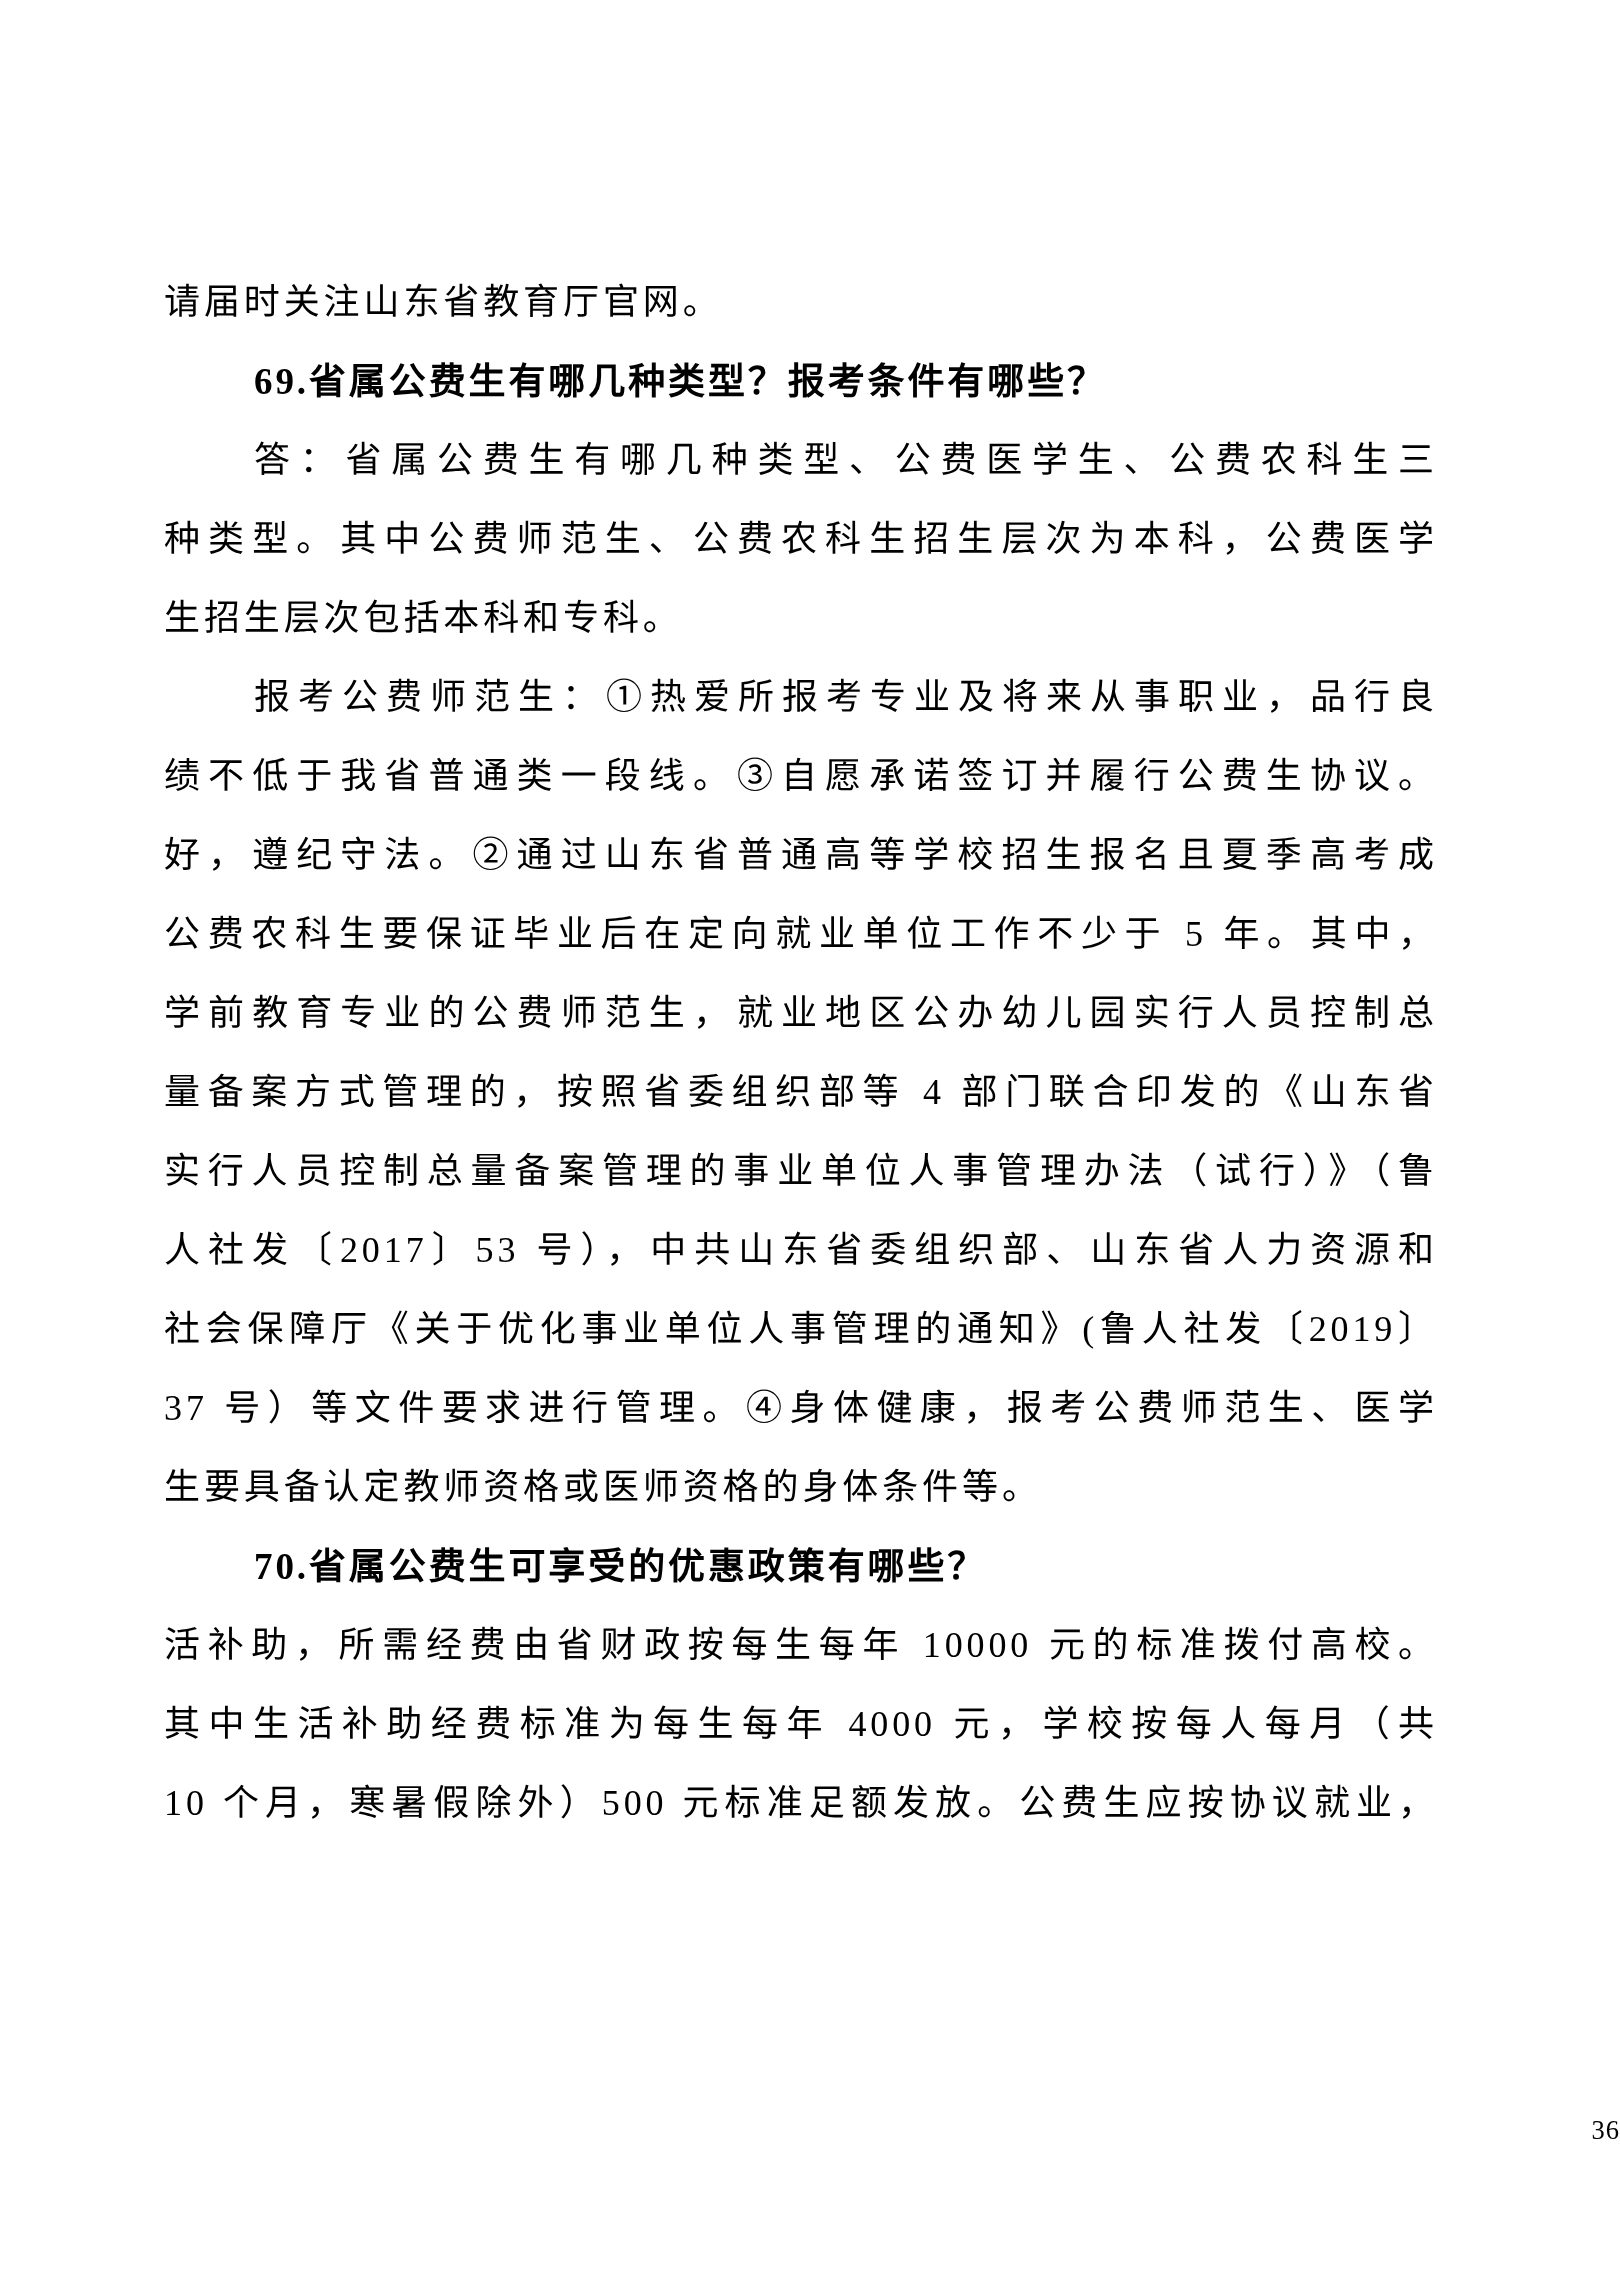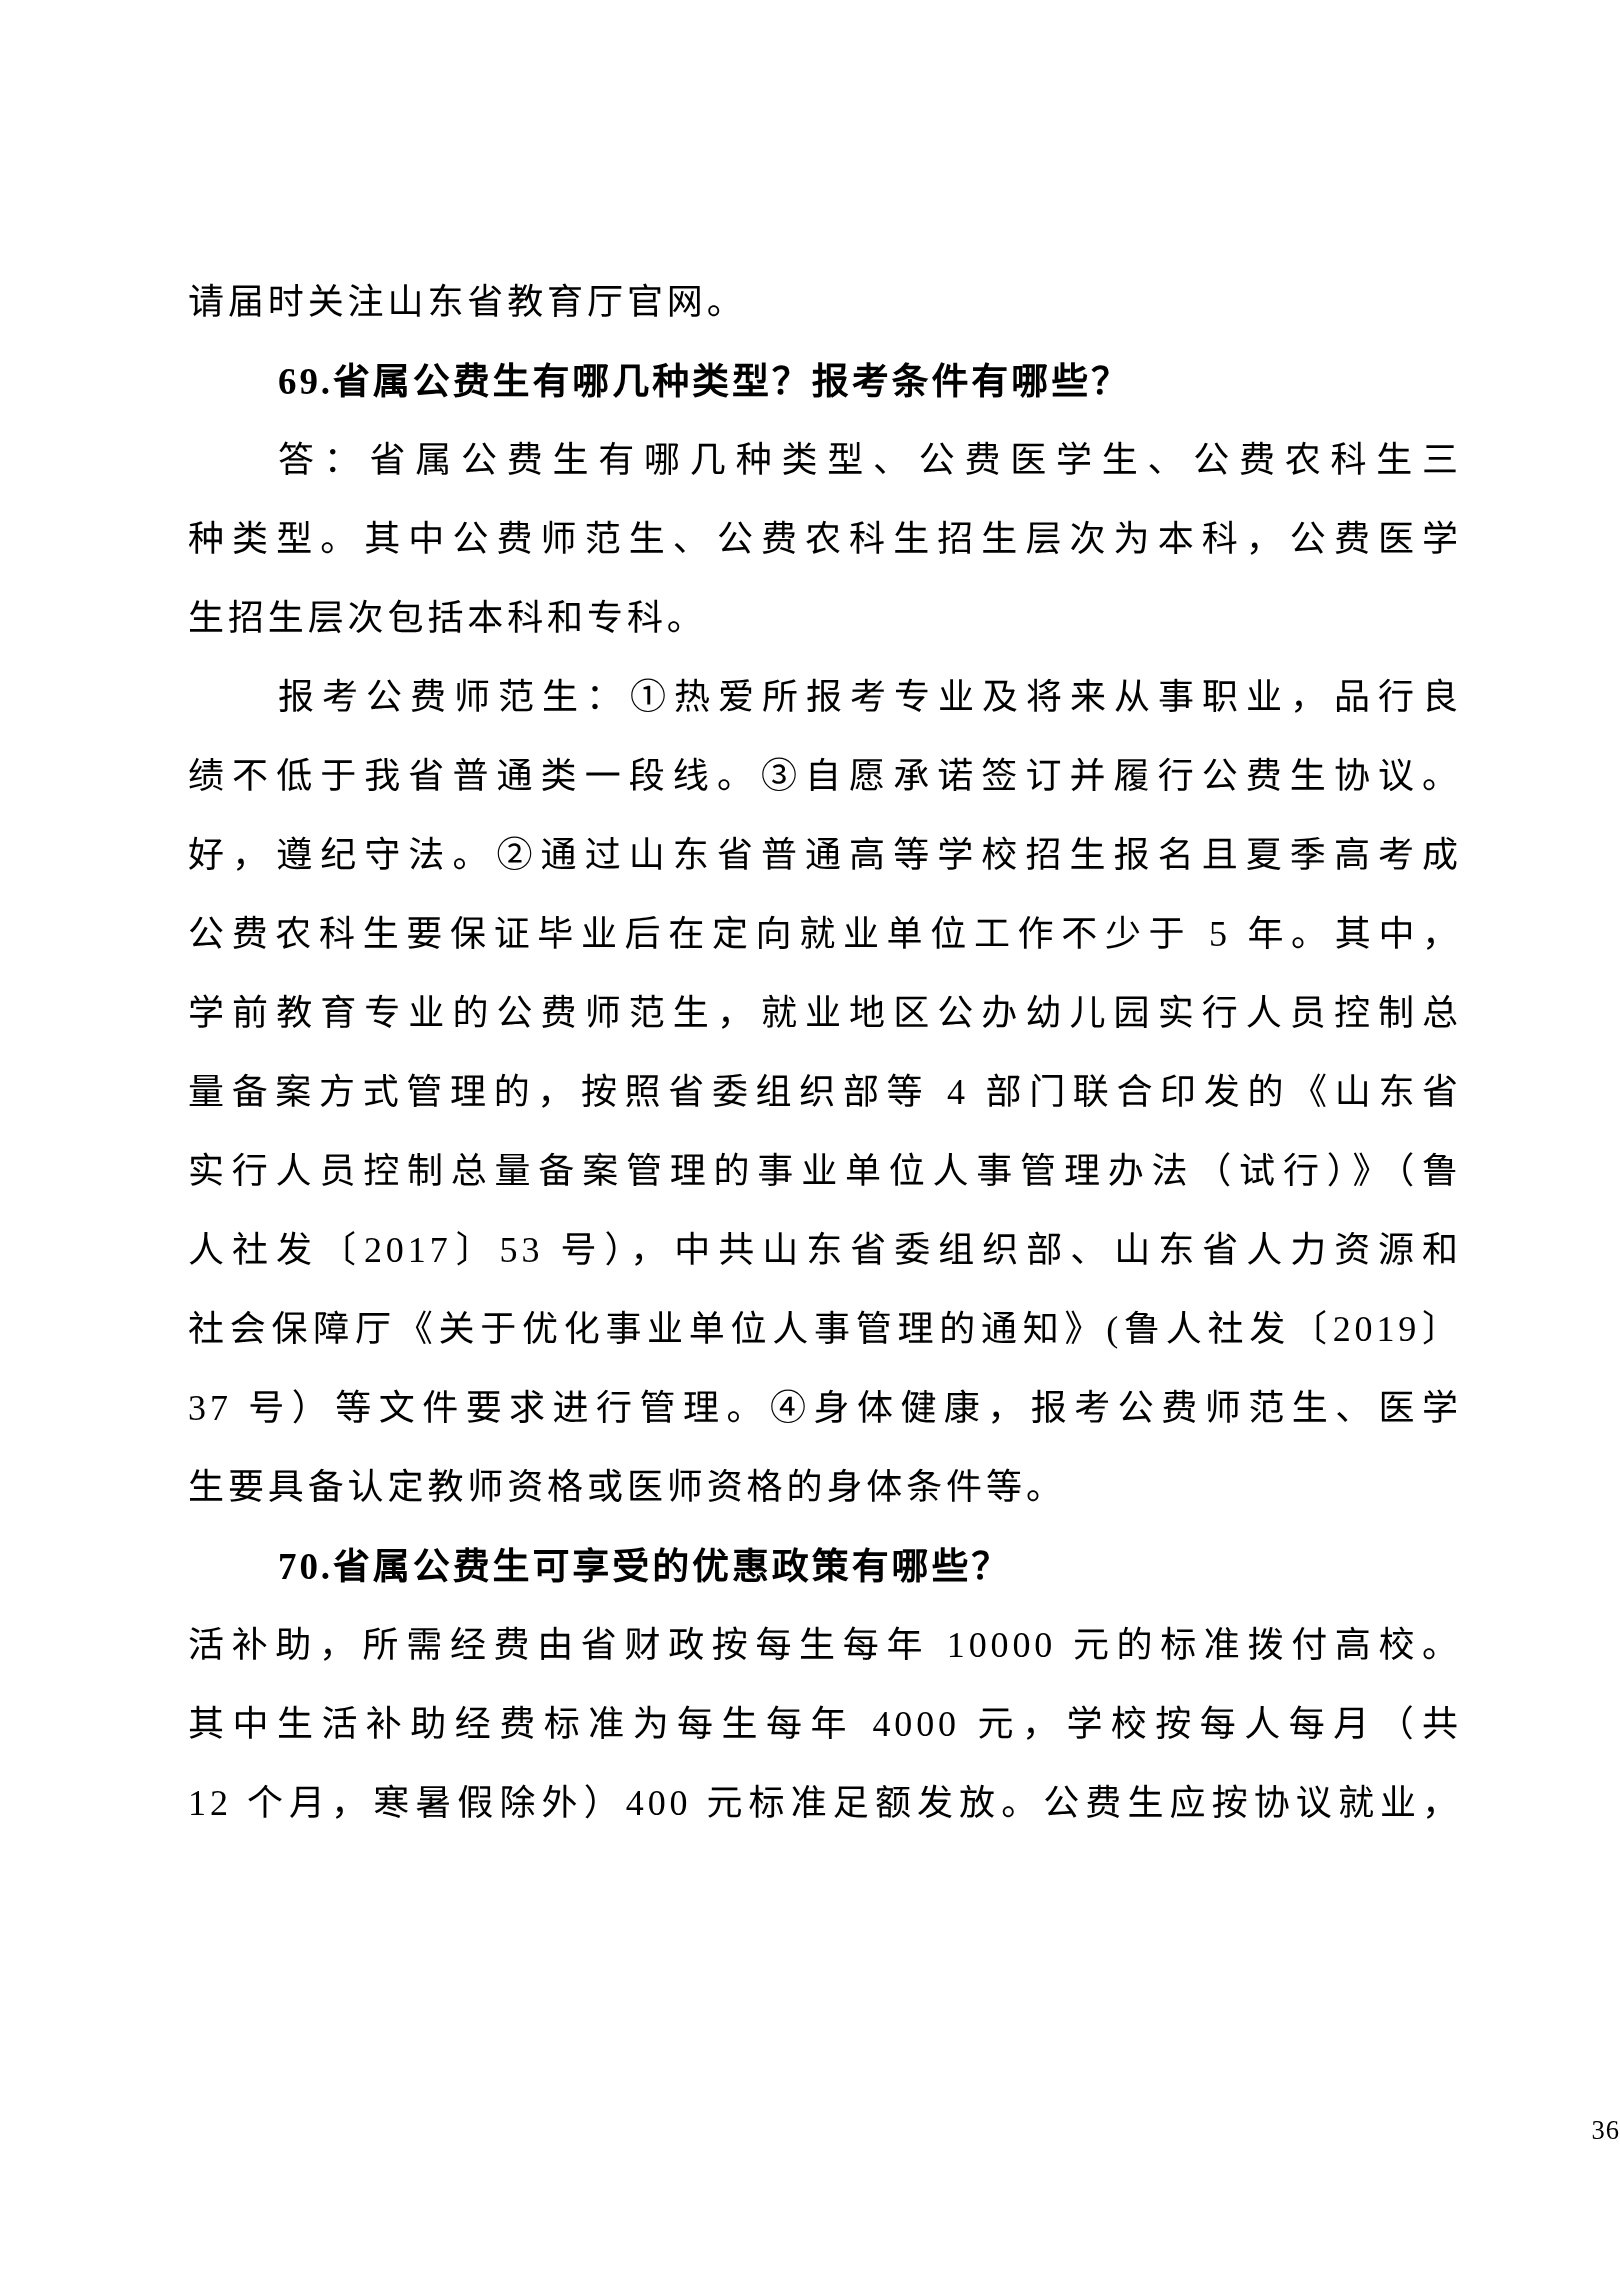--- a/index.html
+++ b/index.html
@@ -11,21 +11,21 @@
     position: relative;
     width: 1620px;
     height: 2293px;
     background: var(--page-bg, #ffffff);
     color: var(--page-fg, #000000);
     font-family: "Liberation Serif", "DejaVu Serif", serif;
     overflow: hidden;
   }
   .text-block {
     position: absolute;
-    left: 188px;
+    left: 164px;
     top: 263px;
     width: 1274px;
   }
   .line {
     height: 79px;
     line-height: 79px;
     font-size: 36px;
     letter-spacing: 3.9px;
     color: var(--page-fg, #000000);
   }
@@ -70,17 +70,17 @@
       <div class="line justify">学前教育专业的公费师范生，就业地区公办幼儿园实行人员控制总</div>
       <div class="line justify">量备案方式管理的，按照省委组织部等 4 部门联合印发的《山东省</div>
       <div class="line justify">实行人员控制总量备案管理的事业单位人事管理办法（试行）》（鲁</div>
       <div class="line justify">人社发〔2017〕53 号），中共山东省委组织部、山东省人力资源和</div>
       <div class="line justify">社会保障厅《关于优化事业单位人事管理的通知》(鲁人社发〔2019〕</div>
       <div class="line justify">37 号）等文件要求进行管理。④身体健康，报考公费师范生、医学</div>
       <div class="line">生要具备认定教师资格或医师资格的身体条件等。</div>
       <div class="line heading indent">70.省属公费生可享受的优惠政策有哪些？</div>
       <div class="line justify">活补助，所需经费由省财政按每生每年 10000 元的标准拨付高校。</div>
       <div class="line justify">其中生活补助经费标准为每生每年 4000 元，学校按每人每月（共</div>
-      <div class="line justify">12 个月，寒暑假除外）400 元标准足额发放。公费生应按协议就业，</div>
+      <div class="line justify">10 个月，寒暑假除外）500 元标准足额发放。公费生应按协议就业，</div>
     </div>
   <div class="page-number">36</div>
 </div>
 
 
 </body></html>

